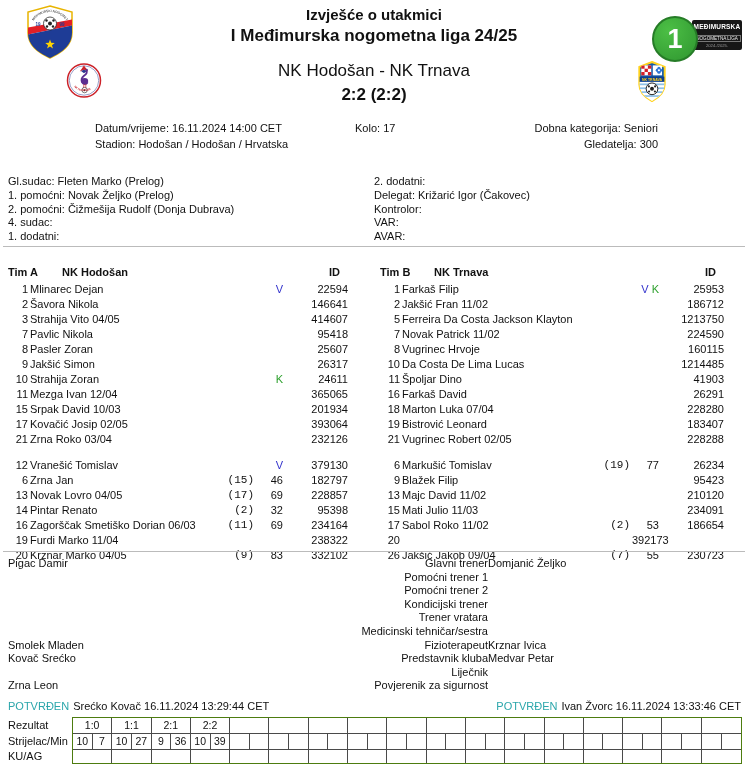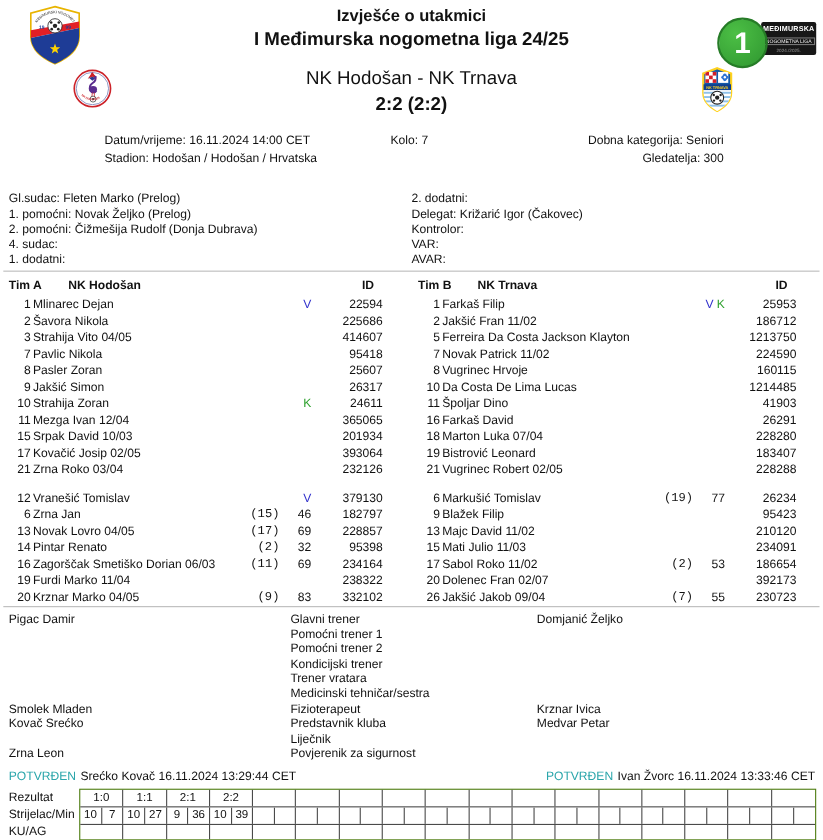--- a/index.html
+++ b/index.html
@@ -30,41 +30,41 @@
   .info-center{position:absolute;left:355px;top:120px;line-height:16px;}
   .info-right{position:absolute;right:90px;top:120px;line-height:16px;text-align:right;}
   
   .off-left{position:absolute;left:8px;top:175px;line-height:13.8px;}
   .off-right{position:absolute;left:374px;top:175px;line-height:13.8px;}
   
   .sep{position:absolute;left:3px;right:3px;border-top:1px solid #bbb;height:0;}
   .sep1{top:246px;}
   .sep2{top:551px;}
   
-  .team{position:absolute;top:252px;}
+  .team{position:absolute;top:264px;}
   .teamA{left:8px;width:340px;}
   .teamB{left:380px;width:344px;}
   .thead{display:grid;grid-template-columns:54px 1fr 60px;font-weight:bold;line-height:16px;}
   .thead .tid{text-align:right;padding-right:8px;}
   .plist{margin-top:2px;}
   .plist.subs{margin-top:11px;}
   .prow{display:grid;grid-template-columns:20px 1fr 36px 30px 60px;column-gap:2px;line-height:15px;}
   .pnum{text-align:right;}
   .pname{white-space:nowrap;overflow:hidden;}
   .psub{text-align:right;white-space:nowrap;font-family:Liberation Mono, monospace;}
   .pmm{text-align:right;white-space:nowrap;padding-right:3px;}
   .vmark{color:#3333cc;}
   .kmark{color:#2fa12f;}
   .kmark:not(:empty){margin-left:3px;}
   .pmin:not(:empty){margin-left:2px;}
   .pid{text-align:right;}
   
   .staff{position:absolute;left:8px;right:0;top:557px;}
   .srow{display:grid;grid-template-columns:242px 238px 1fr;line-height:13.6px;}
-  .srole{text-align:left;padding-left:14px;}
+  .srole{text-align:right;padding-left:14px;}
   
   .confirm-left{position:absolute;left:8px;top:700px;}
   .confirm-right{position:absolute;right:7px;top:700px;text-align:right;}
   .cstat{color:#2ba6ab;}
   .ctext{margin-left:4px;}
   
   .rg-labels{position:absolute;left:8px;top:717px;font-size:11px;}
   .rg-labels .rl1{height:16px;line-height:16px;}
   .rg-labels .rl2{height:16px;line-height:16px;}
   .rg-labels .rl3{height:14px;line-height:14px;}
@@ -170,21 +170,21 @@
     <div class="t1">Izvješće o utakmici</div>
     <div class="t2">I Međimurska nogometna liga 24/25</div>
     <div class="t3">NK Hodošan - NK Trnava</div>
     <div class="t4">2:2 (2:2)</div>
   </div>
 
   <div class="info-left">
     <div>Datum/vrijeme: 16.11.2024 14:00 CET</div>
     <div>Stadion: Hodošan / Hodošan / Hrvatska</div>
   </div>
-  <div class="info-center">Kolo: 7</div>
+  <div class="info-center">Kolo: 17</div>
   <div class="info-right">
     <div>Dobna kategorija: Seniori</div>
     <div>Gledatelja: 300</div>
   </div>
 
   <div class="off-left">
 
   <div class="oline">Gl.sudac: Fleten Marko (Prelog)</div>
       <div class="oline">1. pomoćni: Novak Željko (Prelog)</div>
       <div class="oline">2. pomoćni: Čižmešija Rudolf (Donja Dubrava)</div>
@@ -216,21 +216,21 @@
           <span class="psub"></span>
           <span class="pmm"><span class="vmark">V</span><span class="kmark"></span><span class="pmin"></span></span>
           <span class="pid">22594</span>
         </div>
 
         <div class="prow">
           <span class="pnum">2</span>
           <span class="pname">Šavora Nikola</span>
           <span class="psub"></span>
           <span class="pmm"><span class="vmark"></span><span class="kmark"></span><span class="pmin"></span></span>
-          <span class="pid">225686</span>
+          <span class="pid">146641</span>
         </div>
 
         <div class="prow">
           <span class="pnum">3</span>
           <span class="pname">Strahija Vito 04/05</span>
           <span class="psub"></span>
           <span class="pmm"><span class="vmark"></span><span class="kmark"></span><span class="pmin"></span></span>
           <span class="pid">414607</span>
         </div>
 
@@ -491,21 +491,20 @@
         <div class="prow">
           <span class="pnum">17</span>
           <span class="pname">Sabol Roko 11/02</span>
           <span class="psub">(2)</span>
           <span class="pmm"><span class="vmark"></span><span class="kmark"></span><span class="pmin">53</span></span>
           <span class="pid">186654</span>
         </div>
 
         <div class="prow">
           <span class="pnum">20</span>
-          <span class="pname">Dolenec Fran 02/07</span>
           <span class="psub"></span>
           <span class="pmm"><span class="vmark"></span><span class="kmark"></span><span class="pmin"></span></span>
           <span class="pid">392173</span>
         </div>
 
         <div class="prow">
           <span class="pnum">26</span>
           <span class="pname">Jakšić Jakob 09/04</span>
           <span class="psub">(7)</span>
           <span class="pmm"><span class="vmark"></span><span class="kmark"></span><span class="pmin">55</span></span>

